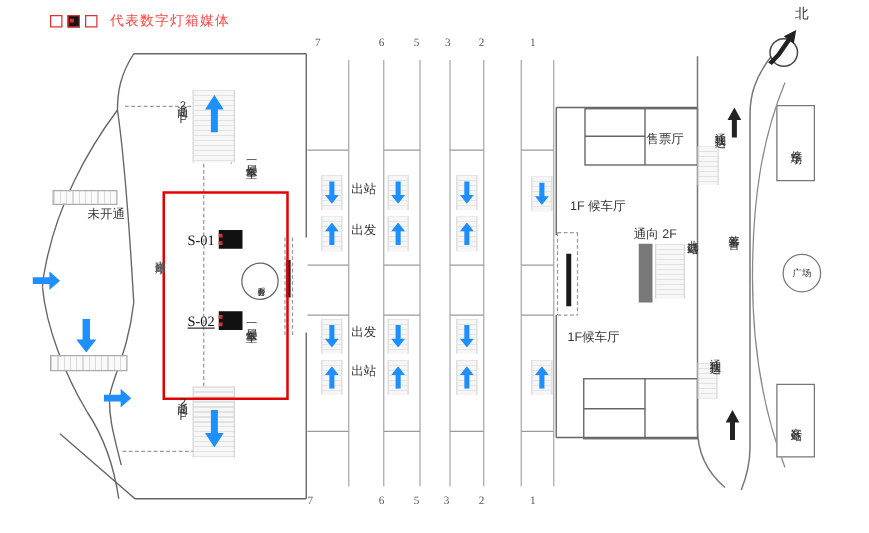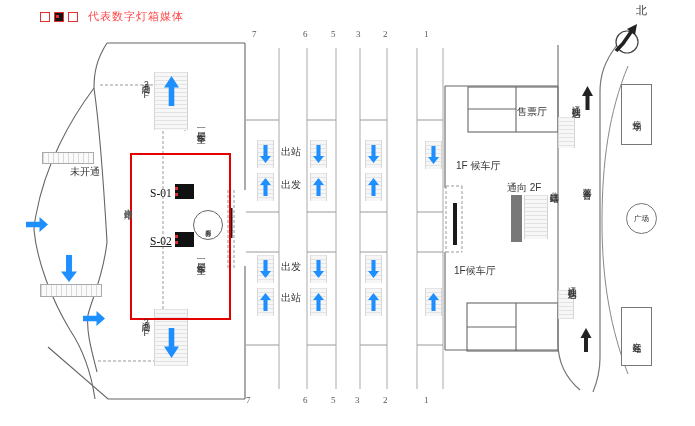--- a/index.html
+++ b/index.html
@@ -130,21 +130,21 @@
     <span id="service-label">服务台</span>
   </div>
 
   <div class="s-row" style="left:150px;top:184px;">
     <span class="serif">S-01</span>
     <span class="media-box">
         <i class="tk tk1"></i>
         <i class="tk tk2"></i>
       </span>
   </div>
-  <div class="s-row" style="left:150px;top:232px;text-decoration:underline;">
+  <div class="s-row" style="left:150px;top:249px;text-decoration:underline;">
     <span class="serif">S-02</span>
     <span class="media-box">
         <i class="tk tk1"></i>
         <i class="tk tk2"></i>
       </span>
   </div>
 
   <div class="plaza-rect" style="left:621px;top:84px;height:59px;">
     <span class="plaza-lbl">停车场</span>
   </div>

